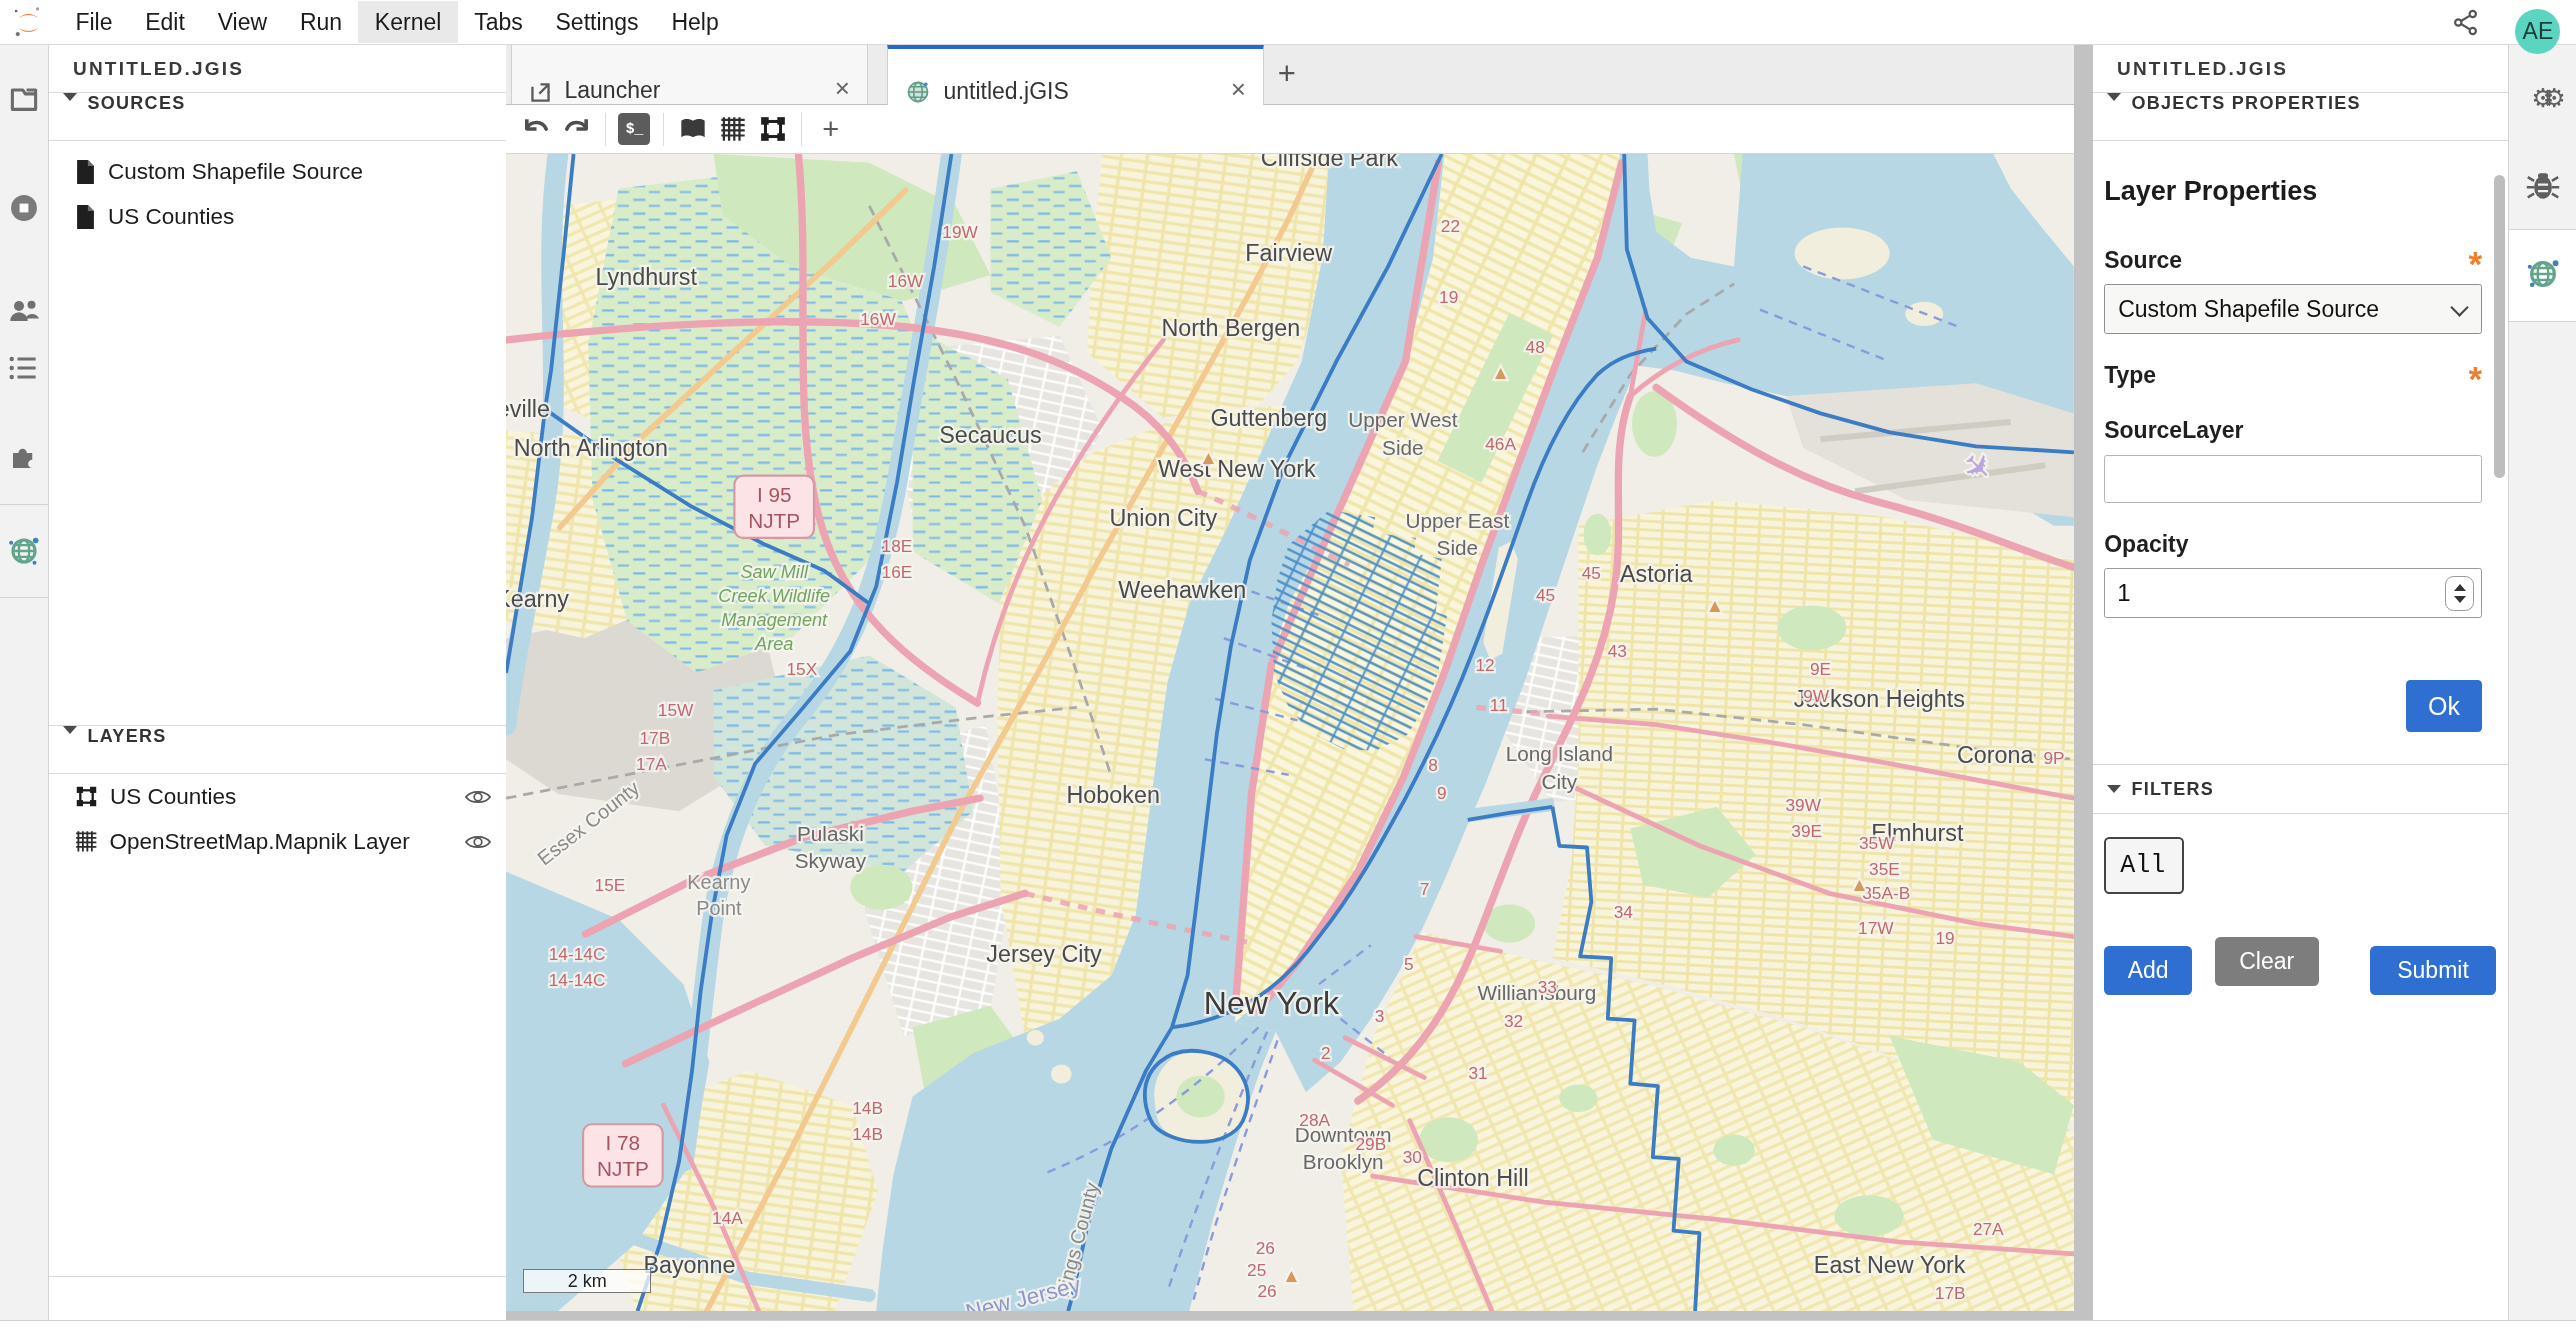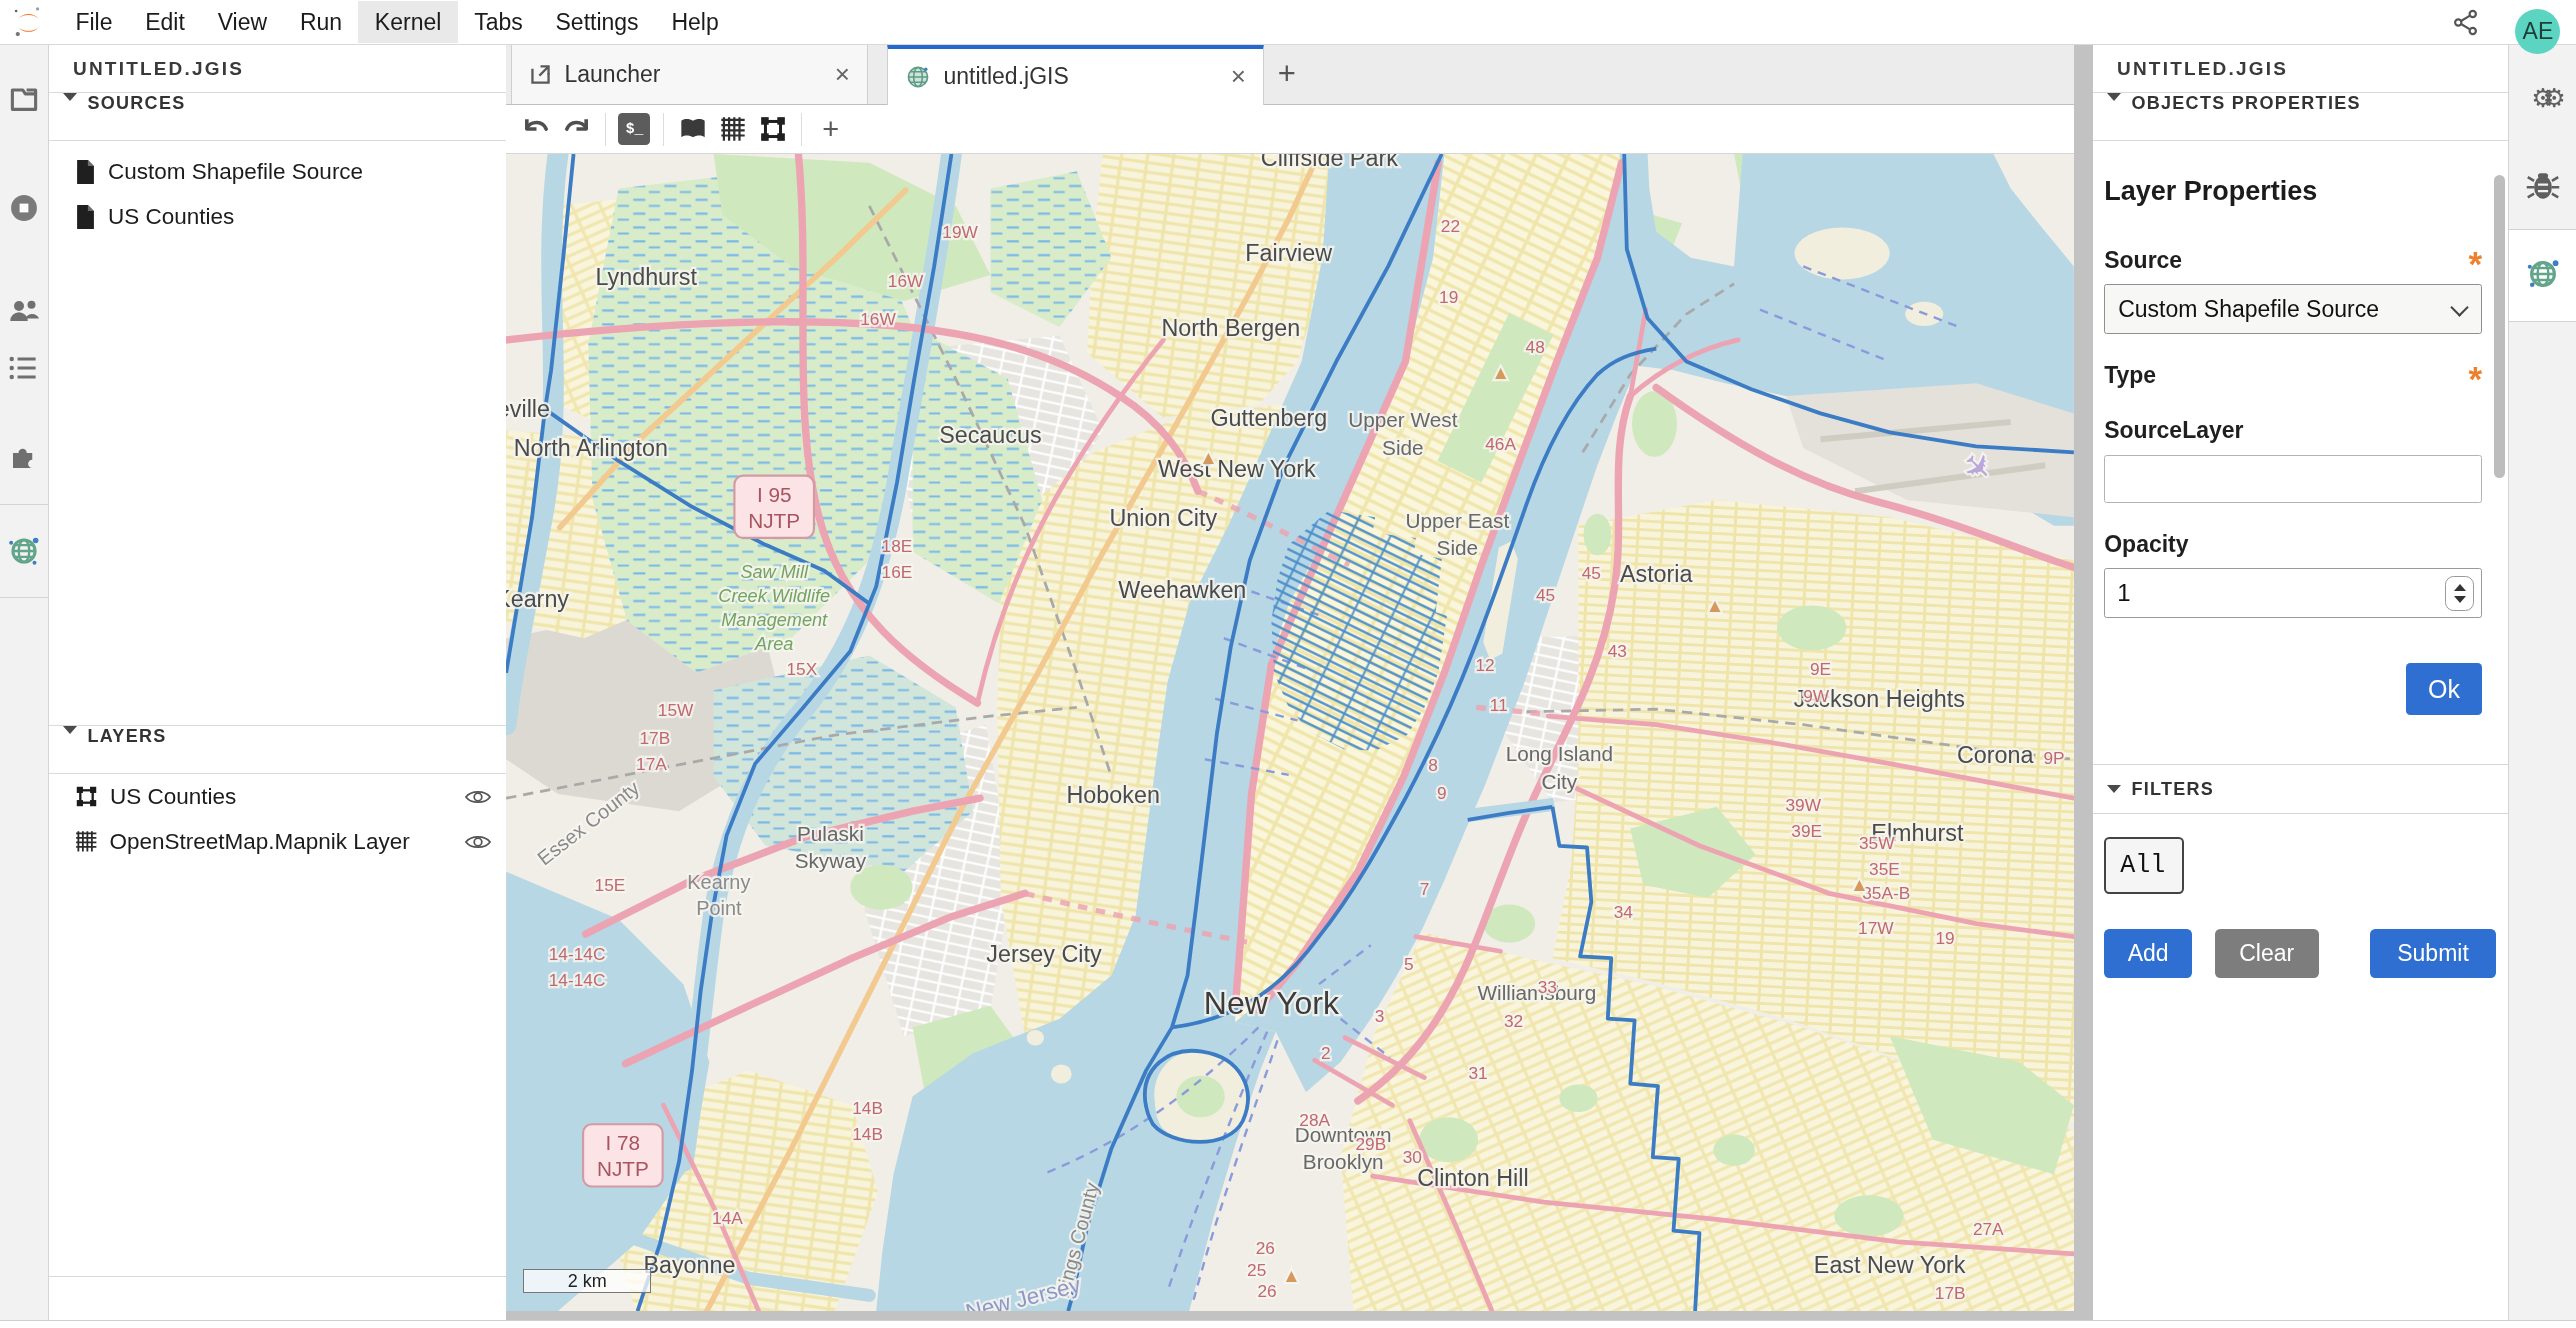--- a/index.html
+++ b/index.html
@@ -44,21 +44,21 @@
   .layer-item { height:45px; display:flex; align-items:center; gap:12px; padding-left:26px;
     font-size:22.5px; color:#1c1c1c; position:relative; }
   .layer-item.selected { background:#2766c4; color:#fff; }
   .hl-word { background:rgba(255,255,255,.38); }
   .eye { position:absolute; right:14px; top:50%; transform:translateY(-50%); }
   .sb-bottomline { position:absolute; left:0; top:1231px; width:100%; border-top:0.9px solid #d8d8d8; }
 
   
   .center { position:absolute; left:506px; top:45px; width:1568px; height:1283px; }
   .tabbar { height:60px; background:#ececec; border-bottom:0.9px solid #bfbfbf; display:flex; align-items:flex-end; }
-  .tab { height:60px; display:flex; align-items:center; padding:0 17.3px; font-size:23px; color:#333;
+  .tab { height:60px; display:flex; align-items:flex-end; padding:0 17.3px; font-size:23px; color:#333;
     position:relative; }
   .tab .ticon { margin-right:12px; }
   .tab .close { margin-left:auto; color:#666; font-size:26px; padding-left:22.5px; }
   .tab-launcher { width:357px; margin-left:5.2px; background:#f7f7f7; border-left:0.9px solid #cfcfcf;
     border-right:0.9px solid #cfcfcf; }
   .tab-active { width:377px; margin-left:19px; background:#fff; border-left:0.9px solid #cfcfcf;
     border-right:0.9px solid #cfcfcf; border-top:5.2px solid #2569cb; height:61px; margin-bottom:-0.9px; }
   .tab-add { width:45px; height:60px; display:flex; align-items:center; justify-content:center;
     font-size:31px; color:#555; }
   .toolbar { height:49px; background:#fff; border-bottom:0.9px solid #d6d6d6; display:flex;
@@ -94,21 +94,21 @@
   .numinput { height:50px; width:378px; border:1.7px solid #9a9a9a; border-radius:2.6px; font-size:24px;
     padding:0 12px; color:#111; outline:none; }
   .spinner { position:absolute; right:7.8px; top:7.8px; width:29px; height:35px; border:1.7px solid #9a9a9a;
     border-radius:8.6px; display:flex; flex-direction:column; align-items:center; justify-content:center; gap:4.3px; }
   .sp-up { width:0; height:0; border-left:6px solid transparent; border-right:6px solid transparent;
     border-bottom:7px solid #333; }
   .sp-dn { width:0; height:0; border-left:6px solid transparent; border-right:6px solid transparent;
     border-top:7px solid #333; }
   .ok-row { text-align:right; margin:45px 0 0 0; }
   .btn-blue { display:inline-block; background:#2e6fd1; color:#fff; border:none; border-radius:4.3px;
-    font-size:25px; font-family:inherit; }
+    font-size:25px; font-family:inherit;margin-top:17px; }
   .btn-ok { width:76px; height:52px; }
   .filters { position:absolute; left:0; top:719px; width:100%; }
   .filters-hdr { height:50px; display:flex; align-items:center; gap:10.4px; padding-left:14px;
     font-size:18px; font-weight:bold; letter-spacing:1.3px; color:#333; border-top:0.9px solid #d6d6d6;
     border-bottom:0.9px solid #d6d6d6; }
   .all-chip { margin:22.5px 0 0 11.2px; width:80px; height:57px; background:#f5f5f5; border:2.2px solid #444;
     border-radius:5.2px; font-size:25px; color:#111; display:flex; align-items:center; justify-content:center; width:80px; justify-content:flex-start; padding-left:14px;font-family:Liberation Mono, monospace; }
   .fbtn-row { display:flex; align-items:center; margin:35px 12px 0 11.2px; }
   .btn-add { width:88px; height:49px; border-radius:5.2px; font-size:23px; }
   .btn-clear { width:104px; height:49px; background:#7d7d7d; color:#fff; border:none; border-radius:5.2px;

